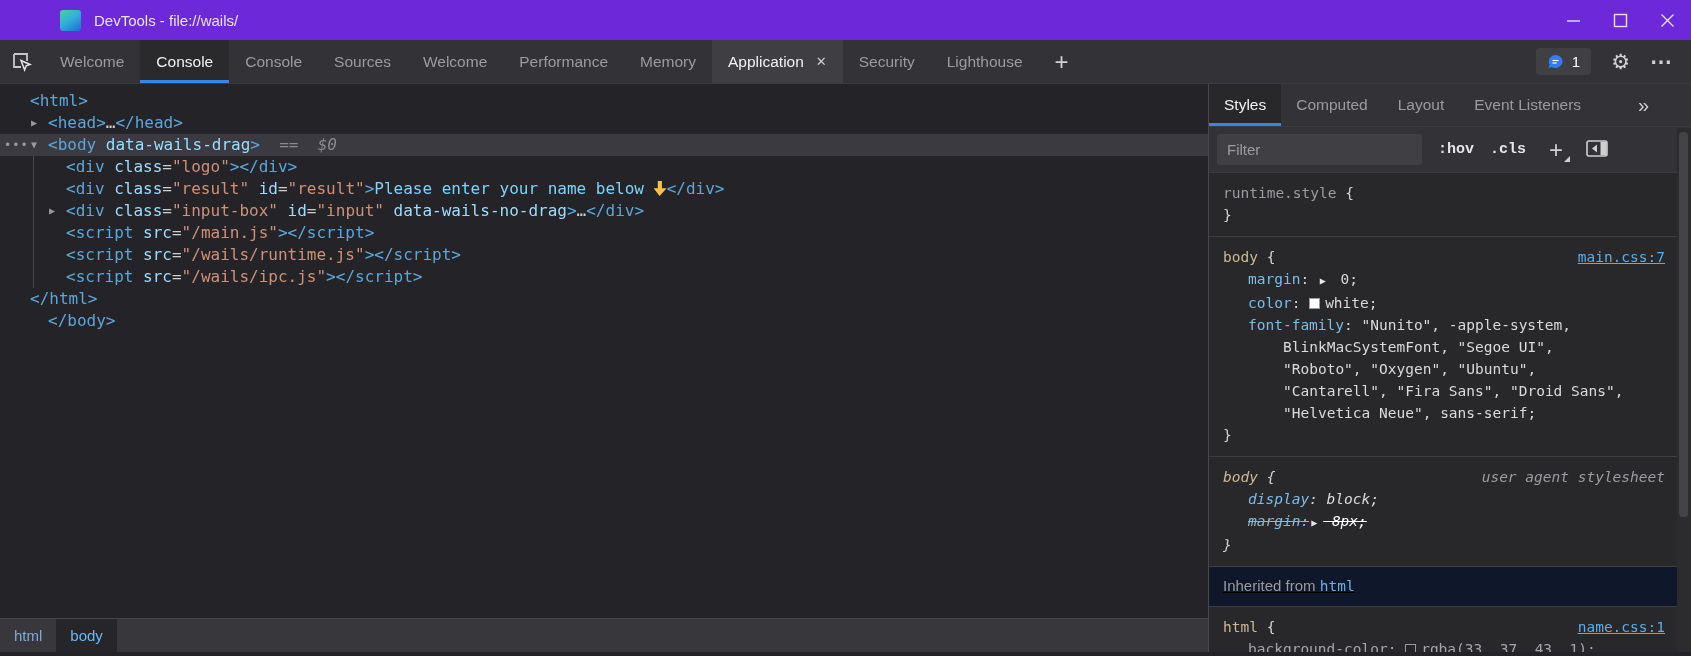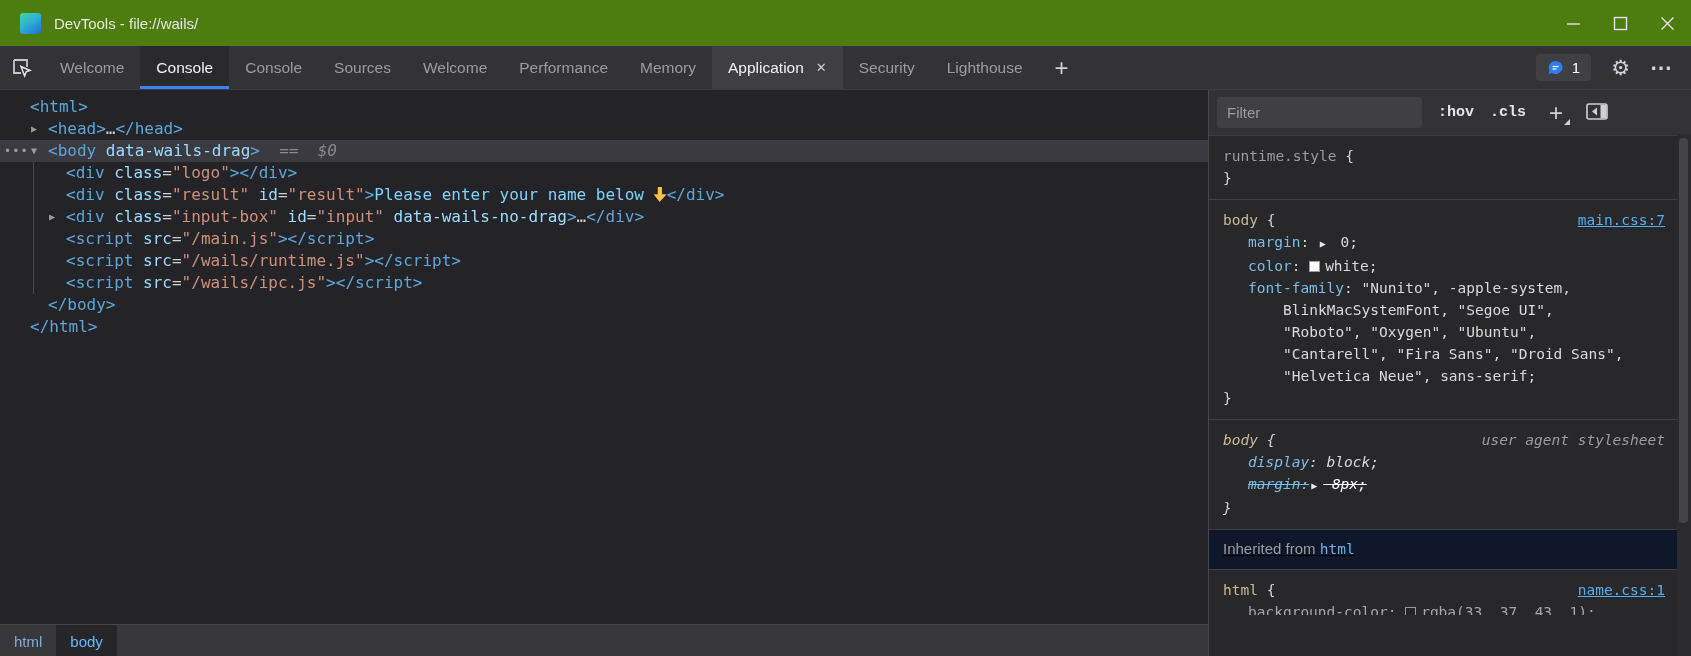--- a/index.html
+++ b/index.html
@@ -2,21 +2,21 @@
 <html><head>
 <meta charset="utf-8">
 <style>
   * { box-sizing: border-box; margin: 0; padding: 0; }
   html,body { background:#000; }
   #app {
     position: relative; width: 1691px; height: 656px; overflow: hidden;
     background:#242428; font-family:"Liberation Sans", sans-serif;
   }
   
-  .titlebar { height:46px; background:#4d7c0f; display:flex; align-items:center; }
+  .titlebar { height:40px; background:#6d28d9; display:flex; align-items:center;padding-left:40px; }
   .appicon { width:21px; height:21px; border-radius:3px; margin-left:20px;
     background:linear-gradient(145deg,#46d495 0%,#2fb3d8 45%,#1a6fd0 100%); }
   .wintitle { margin-left:13px; font-size:15px; color:#e6e6e6; }
   .wincontrols { margin-left:auto; display:flex; height:100%; }
   .winbtn { width:47px; height:100%; background:transparent; border:none; display:flex; align-items:center; justify-content:center; }
   .winbtn svg { display:block; }
   
   .toolbar { height:44px; background:#333337; display:flex; align-items:stretch; border-bottom:1px solid #3c3c40; }
   .inspectbtn { width:44px; border:none; background:transparent; display:flex; align-items:center; justify-content:center; }
   .tab { display:flex; align-items:center; padding:0 16px; font-size:15.5px; color:#9b9ba0; cursor:default; }
@@ -173,30 +173,47 @@
         <div class="guide"></div>
       <div class="cline ind0"><span class="tag">&lt;html&gt;</span></div>
           <div class="cline ind1"><span class="c-arrow" style="left: 31px;">▶</span><span class="tag">&lt;head&gt;</span><span class="ell">…</span><span class="tag">&lt;/head&gt;</span></div>
           <div class="cline ind1 sel"><span class="gdots">•••</span><span class="c-arrow" style="left: 31px;">▼</span><span class="tag">&lt;body</span><span class="attr"> data-wails-drag</span><span class="tag">&gt;</span><span class="meta">  ==  $0</span></div>
           <div class="cline ind2"><span class="tag">&lt;div</span><span class="attr"> class</span><span class="eq">=</span><span class="str">"logo"</span><span class="tag">&gt;&lt;/div&gt;</span></div>
           <div class="cline ind2"><span class="tag">&lt;div</span><span class="attr"> class</span><span class="eq">=</span><span class="str">"result"</span><span class="attr"> id</span><span class="eq">=</span><span class="str">"result"</span><span class="tag">&gt;</span><span class="text">Please enter your name below </span><span class="emoji-shape" title="👇"></span><span class="tag">&lt;/div&gt;</span></div>
           <div class="cline ind2"><span class="c-arrow" style="left: 49px;">▶</span><span class="tag">&lt;div</span><span class="attr"> class</span><span class="eq">=</span><span class="str">"input-box"</span><span class="attr"> id</span><span class="eq">=</span><span class="str">"input"</span><span class="attr"> data-wails-no-drag</span><span class="tag">&gt;</span><span class="ell">…</span><span class="tag">&lt;/div&gt;</span></div>
           <div class="cline ind2"><span class="tag">&lt;script</span><span class="attr"> src</span><span class="eq">=</span><span class="str">"/main.js"</span><span class="tag">&gt;&lt;/script&gt;</span></div>
           <div class="cline ind2"><span class="tag">&lt;script</span><span class="attr"> src</span><span class="eq">=</span><span class="str">"/wails/runtime.js"</span><span class="tag">&gt;&lt;/script&gt;</span></div>
           <div class="cline ind2"><span class="tag">&lt;script</span><span class="attr"> src</span><span class="eq">=</span><span class="str">"/wails/ipc.js"</span><span class="tag">&gt;&lt;/script&gt;</span></div>
+          <div class="cline ind0"><span class="tag">&lt;/html&gt;</span></div>
           <div class="cline ind1"><span class="tag">&lt;/body&gt;</span></div>
-          <div class="cline ind0"><span class="tag">&lt;/html&gt;</span></div>
         </div>
       <div class="crumbs" id="crumbs">
           <div class="crumb">html</div>
           <div class="crumb sel">body</div>
         </div>
     </div>
 
     <div class="styles">
+      <div class="stabs">
+        <div id="stabs" style="display:flex">
+            <div class="stab active">
+              <span>Styles</span>
+            </div>
+            <div class="stab">
+              <span>Computed</span>
+            </div>
+            <div class="stab">
+              <span>Layout</span>
+            </div>
+            <div class="stab">
+              <span>Event Listeners</span>
+            </div>
+          </div>
+        <button class="chevbtn"></button>
+      </div>
       <div class="filterrow">
         <input class="filterinput" type="text" placeholder="Filter" style="">
         <button class="stog">:hov</button>
         <button class="stog">.cls</button>
         <button class="plusbtn"></button>
         <button style="border:none;background:transparent">
           <svg width="22" height="17" viewBox="0 0 22 17">
             <rect x="1" y="1" width="20" height="15" rx="2" fill="none" stroke="#d0d0d0" stroke-width="1.6"></rect>
             <rect x="14.5" y="1.8" width="5.8" height="13.4" fill="#d0d0d0"></rect>
             <path d="M11 4.5 L6 8.5 L11 12.5 Z" fill="#d0d0d0"></path>

